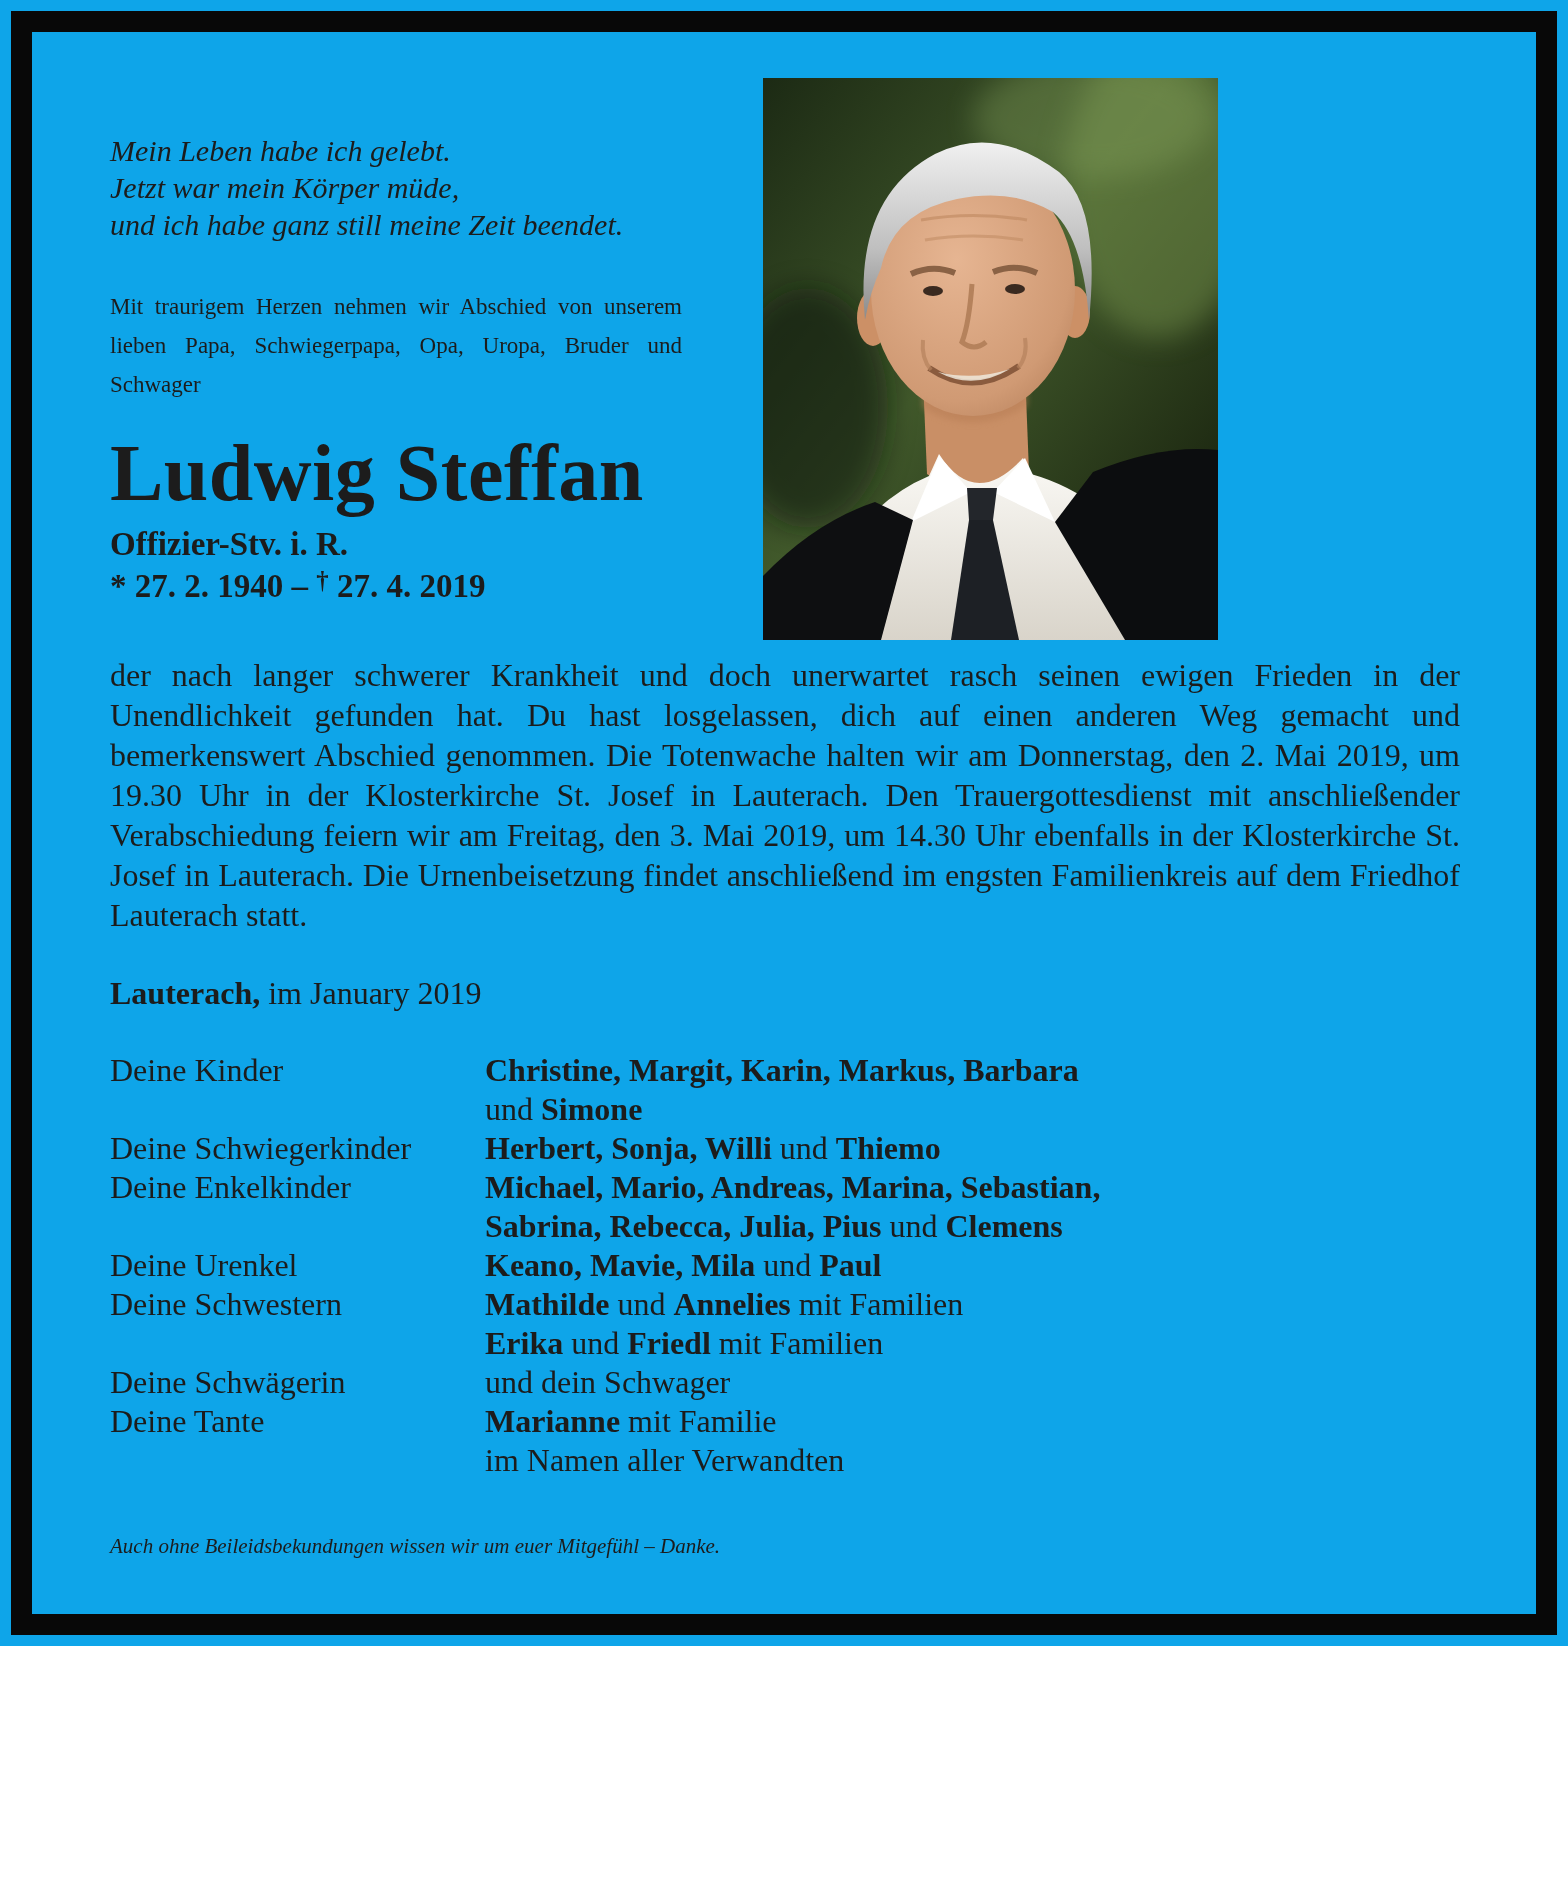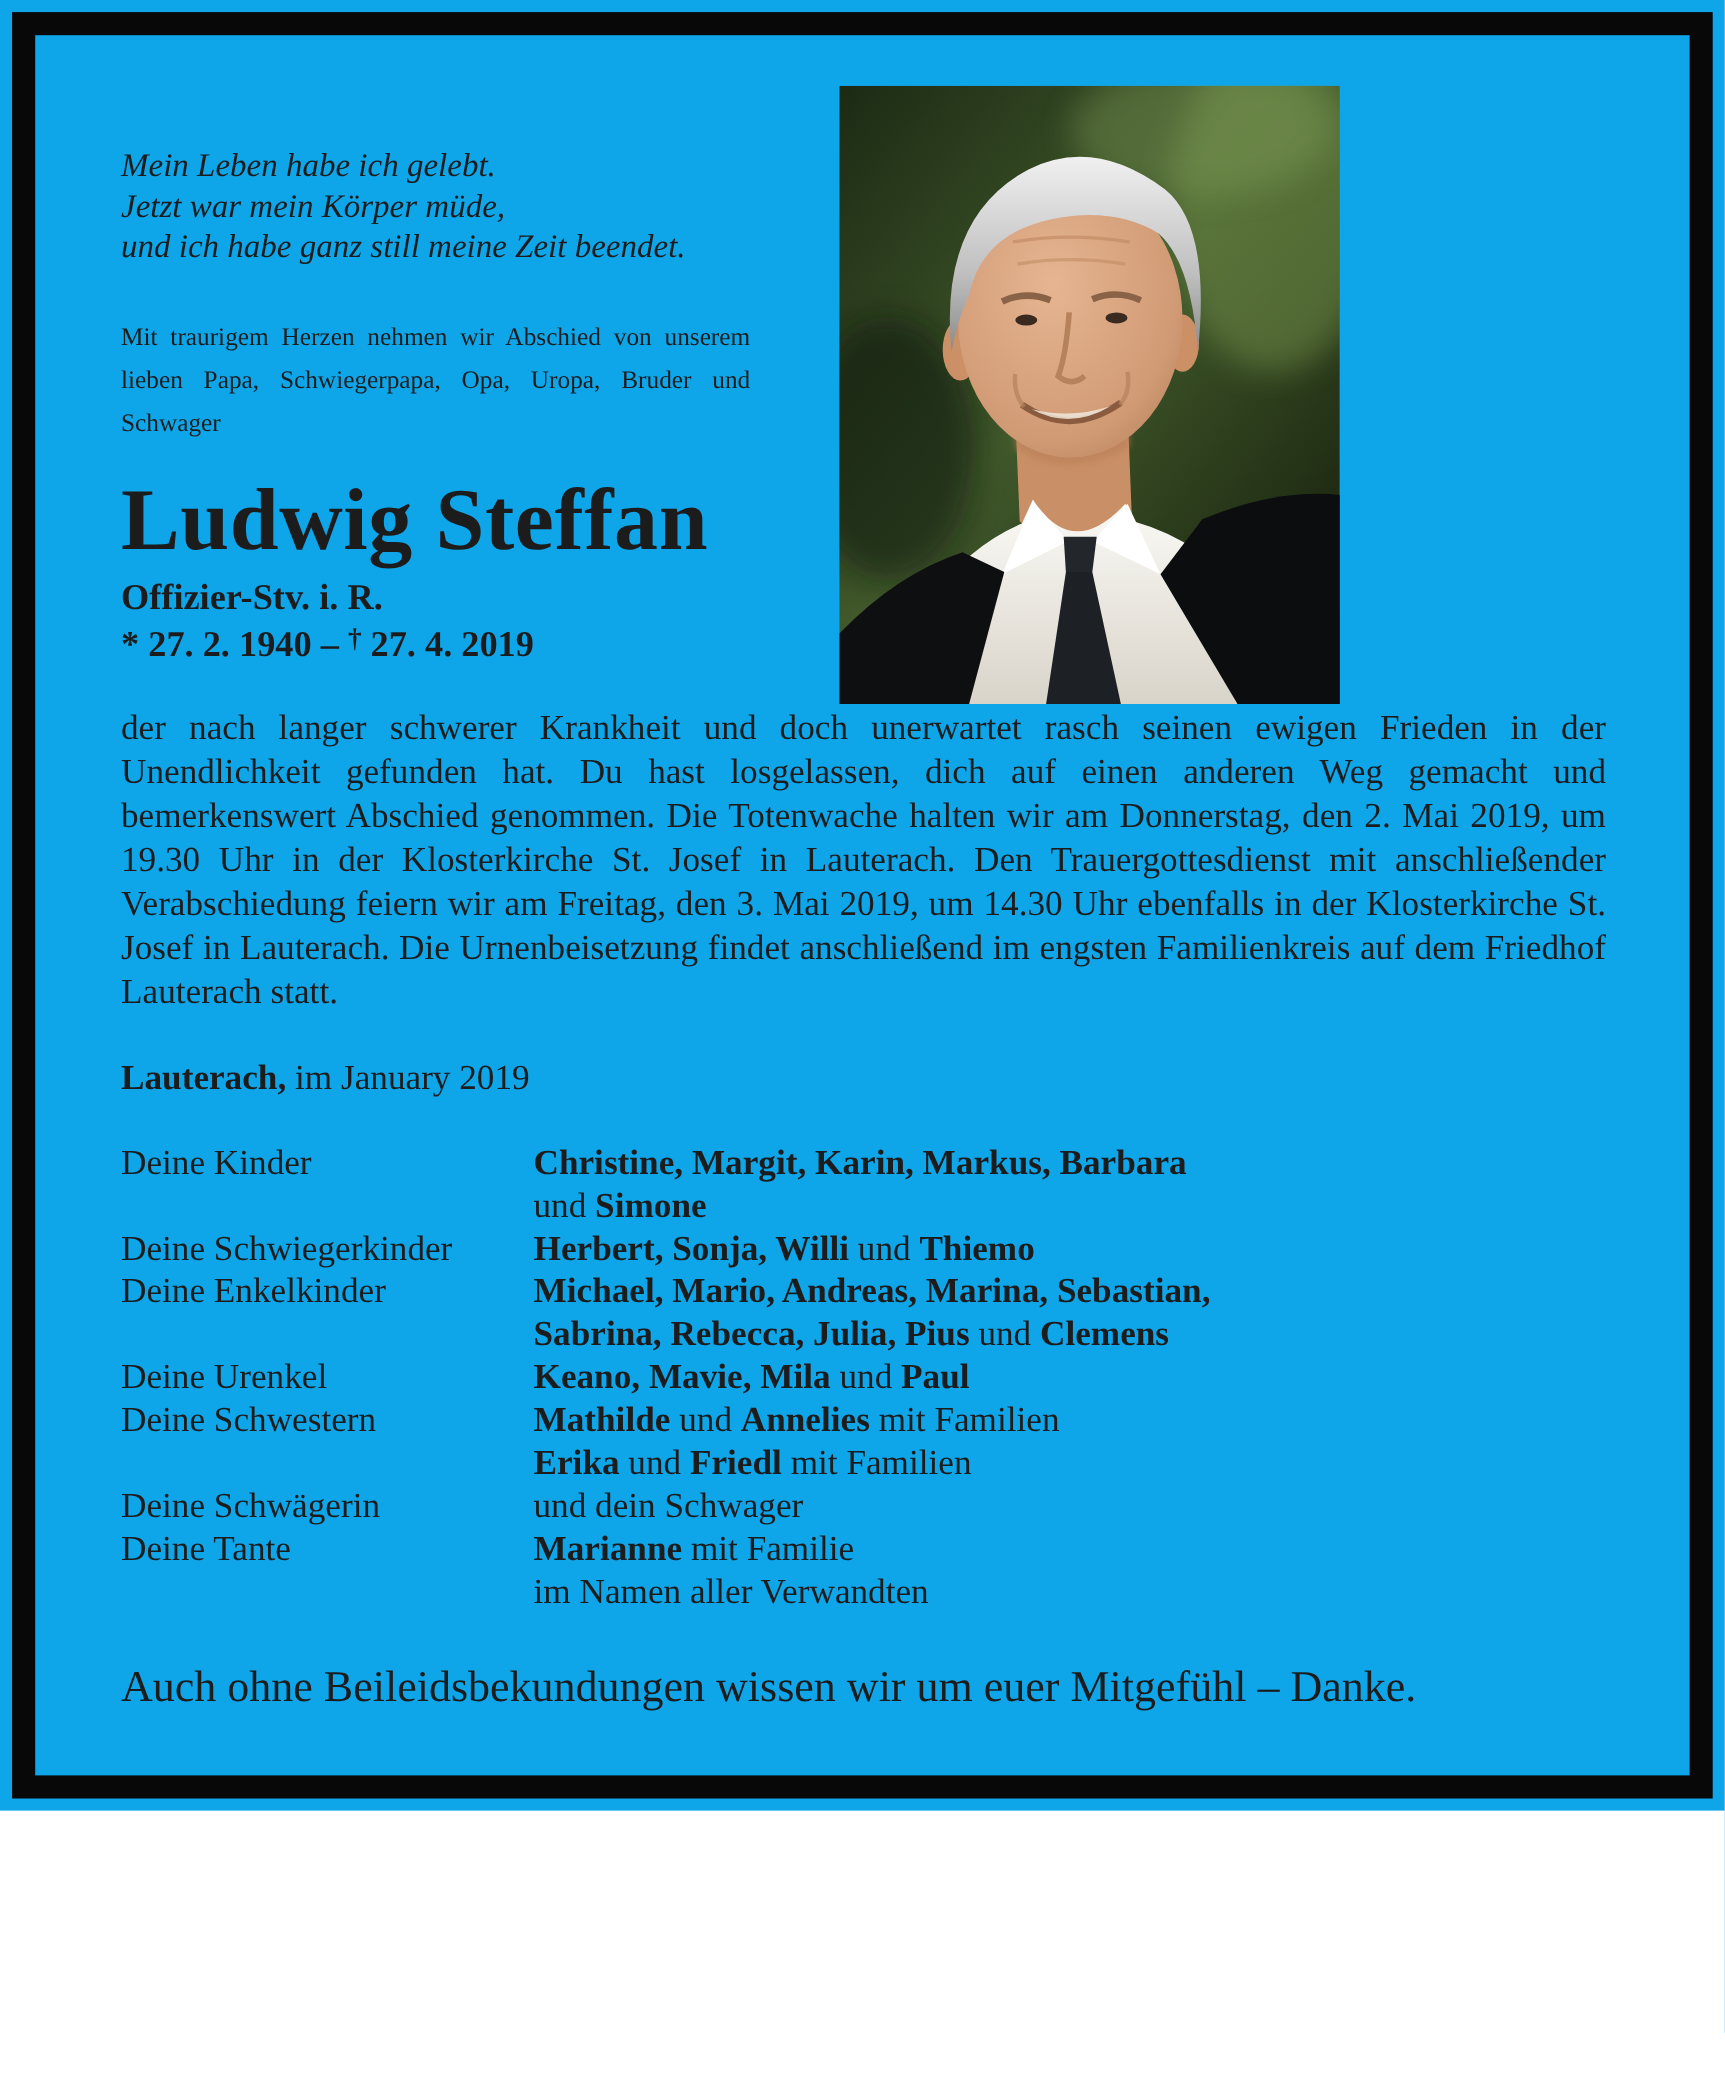--- a/index.html
+++ b/index.html
@@ -46,32 +46,32 @@
   .name {
     margin: 26px 0 0;
     font-size: 80px; line-height: 86px;
     font-weight: 700;
     letter-spacing: 0.5px;
   }
   .title { margin: 8px 0 0; font-size: 33px; line-height: 40px; font-weight: 700; }
   .dates { font-size: 33px; line-height: 44px; font-weight: 700; }
   .dates .dagger { position: relative; top: -8px; font-size: 0.75em; }
   .main {
-    margin: 30px 0 0;
+    margin: 44px 0 0;
     font-size: 32px; line-height: 40px;
     width: 1350px;
     text-align: justify;
   }
   .dateline { margin: 38px 0 0; font-size: 32px; line-height: 40px; }
   .family { margin: 38px 0 0; font-size: 32px; }
   .family-line { display: flex; line-height: 39px; }
   .family-label { width: 362px; flex: none; text-align: left; margin-right: 13px; }
   .family-names { flex: 1; }
   .bold { font-weight: 700; }
-  .closing { margin: 44px 0 16px; font-size: 40px; line-height: 45px; }
+  .closing { margin: 44px 0 16px; font-size: 21px; line-height: 45px; font-style: italic; }
 </style>
 </head>
 <body>
 
 <div class="card">
 
   <div class="frame"></div>
 
   <div class="photo">
     <svg viewBox="0 0 455 562" preserveAspectRatio="none">

